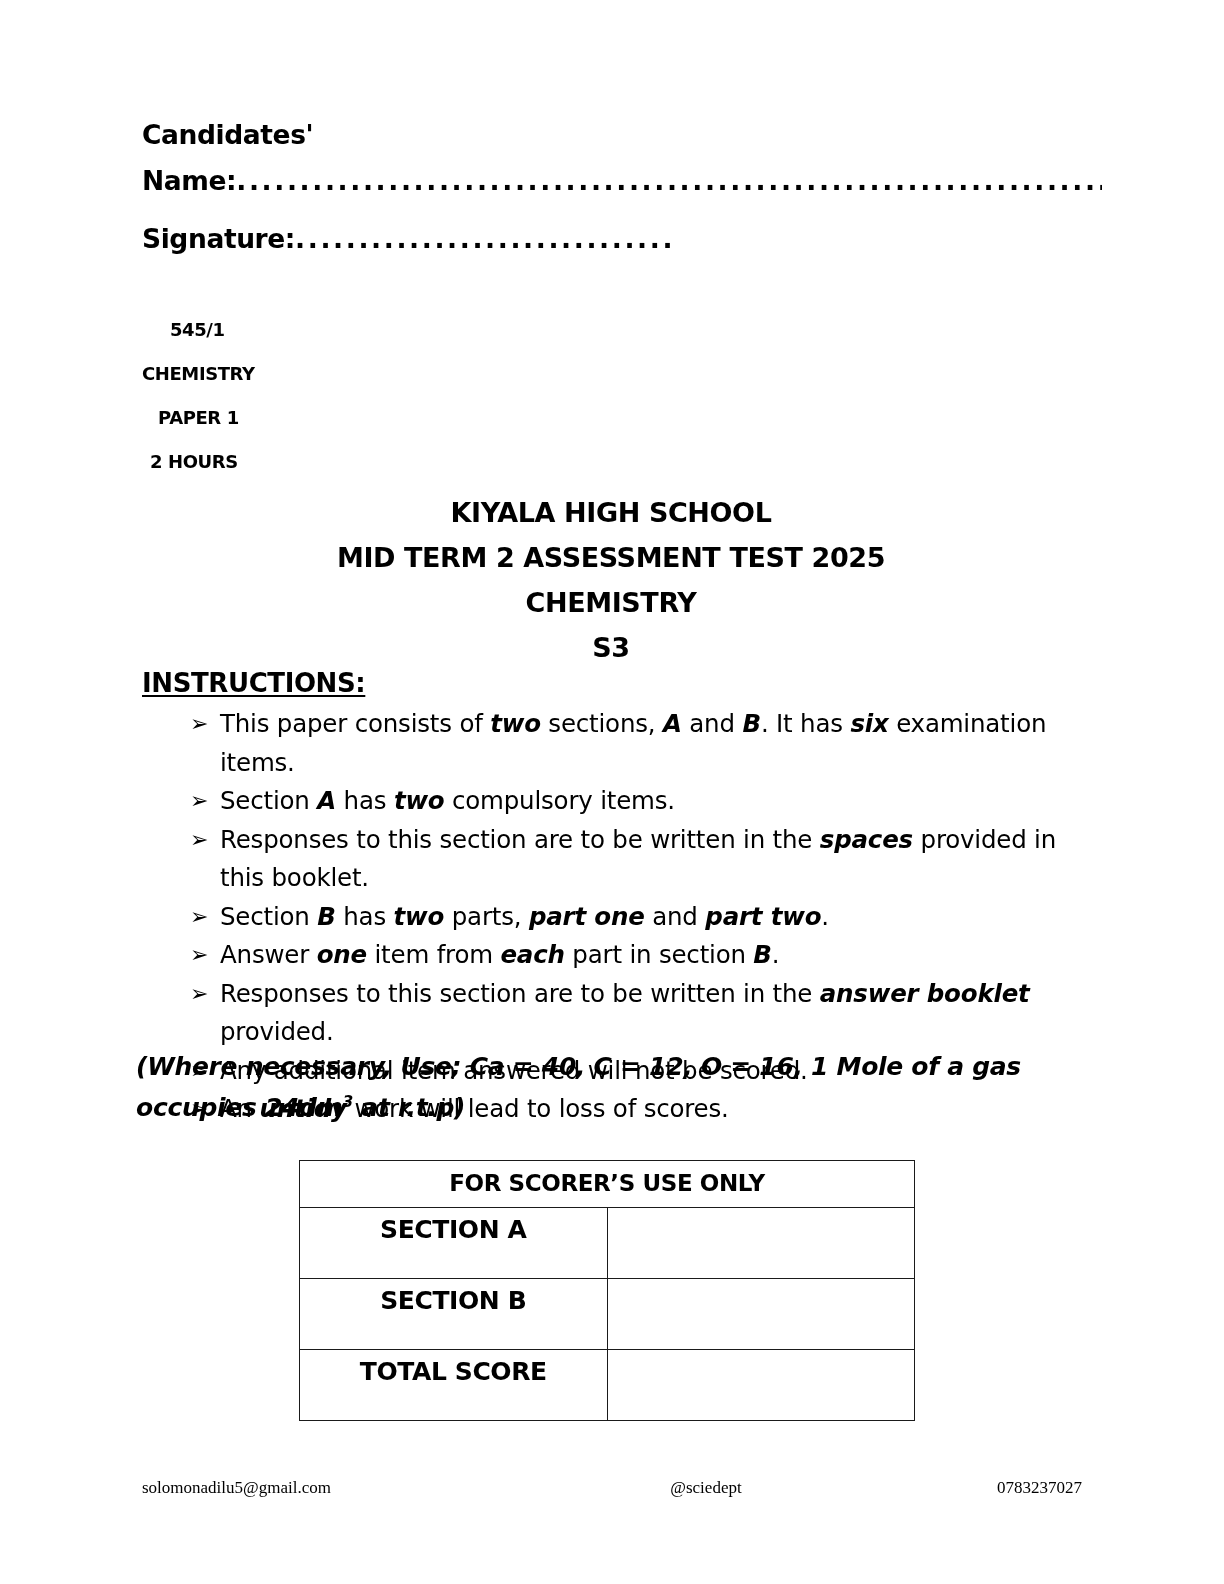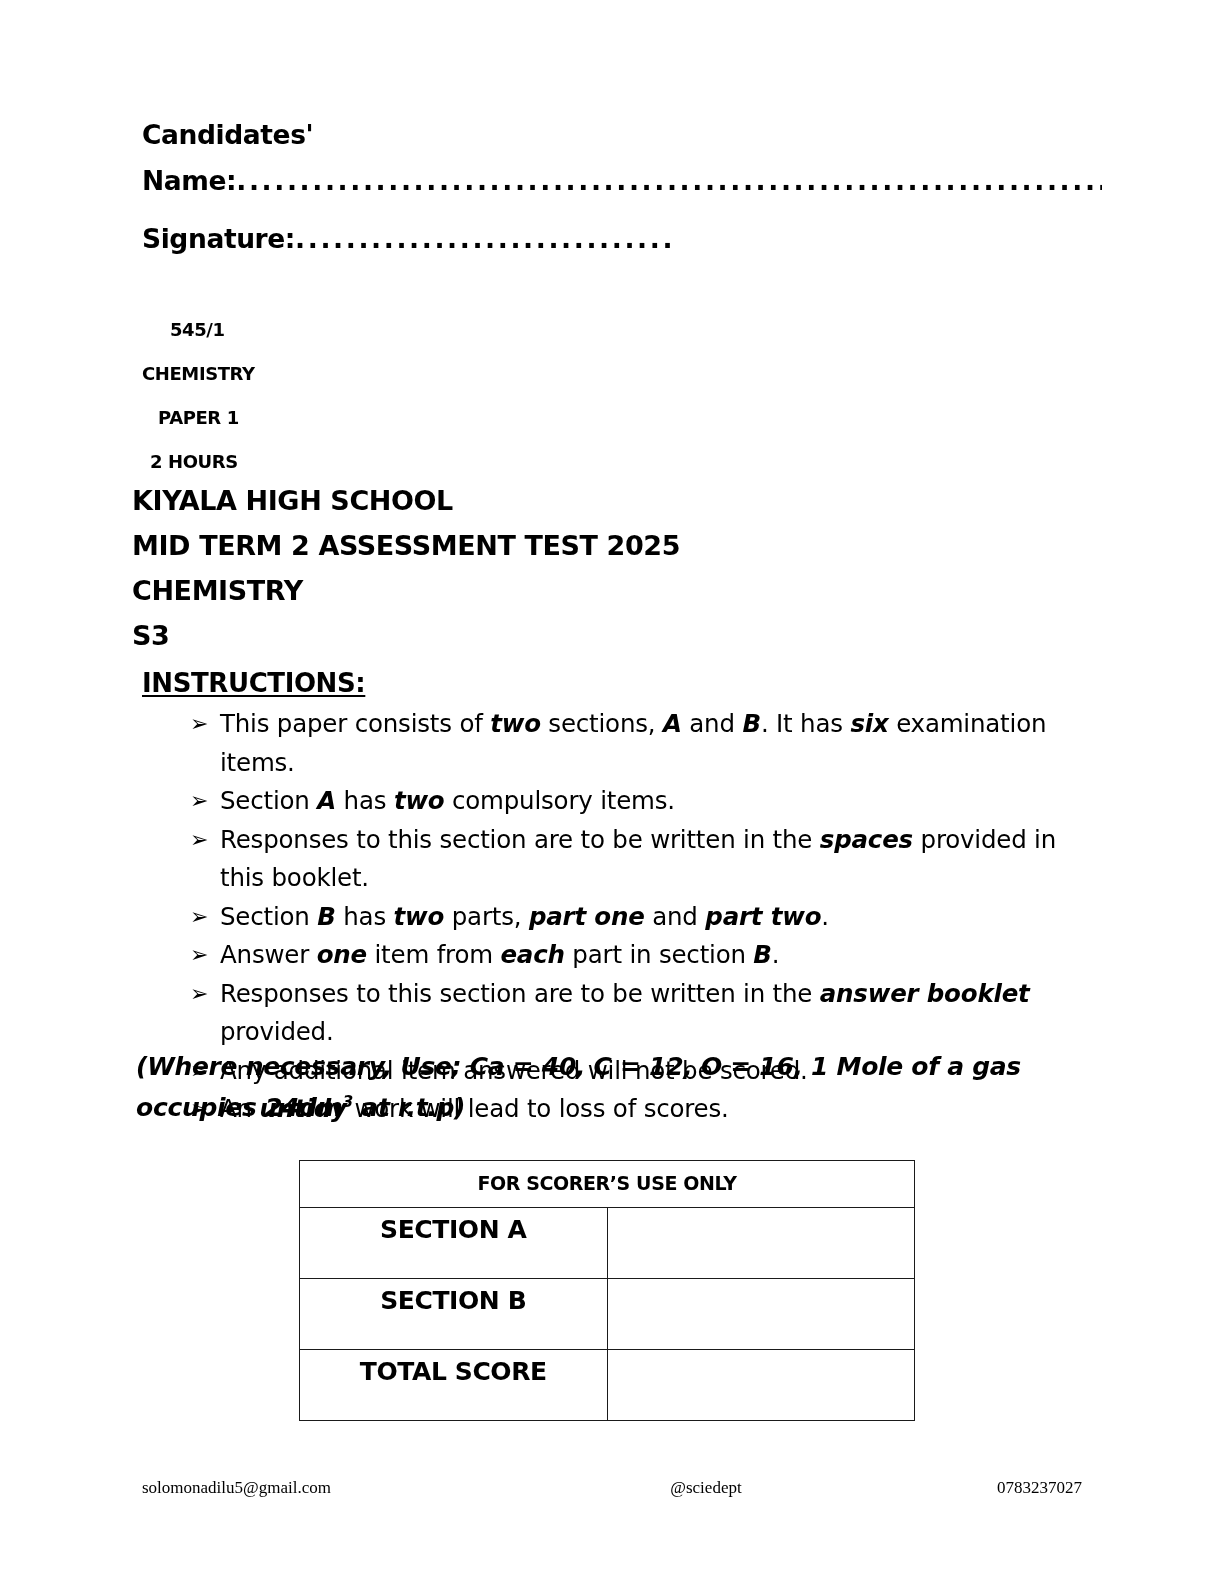--- a/index.html
+++ b/index.html
@@ -61,22 +61,23 @@
   }
   .code-line.i1 { padding-left: 28px; }
   .code-line.i2 { padding-left: 0px; }
   .code-line.i3 { padding-left: 16px; }
   .code-line.i4 { padding-left: 8px; }
 
   
   .school-block {
     position: absolute;
     left: 132px;
-    top: 478px;
+    top: 490px;
     width: 958px;
+    text-align: center;
   }
   .school-line {
     font-size: 27px;
     line-height: 45px;
     white-space: nowrap;
   }
 
   
   .instr-head {
     position: absolute;
@@ -144,21 +145,21 @@
     border: 1.6px solid #1a1a1a;
     padding: 0;
     vertical-align: top;
   }
   .scorer-title-cell {
     height: 46px;
     text-align: center;
   }
   .scorer-title-cell span {
     display: block;
-    font-size: 19px;
+    font-size: 23px;
     line-height: 44px;
   }
   .scorer-label-cell {
     width: 308px;
     height: 70px;
     text-align: center;
   }
   .scorer-label-cell span {
     display: block;
     font-size: 25px;

